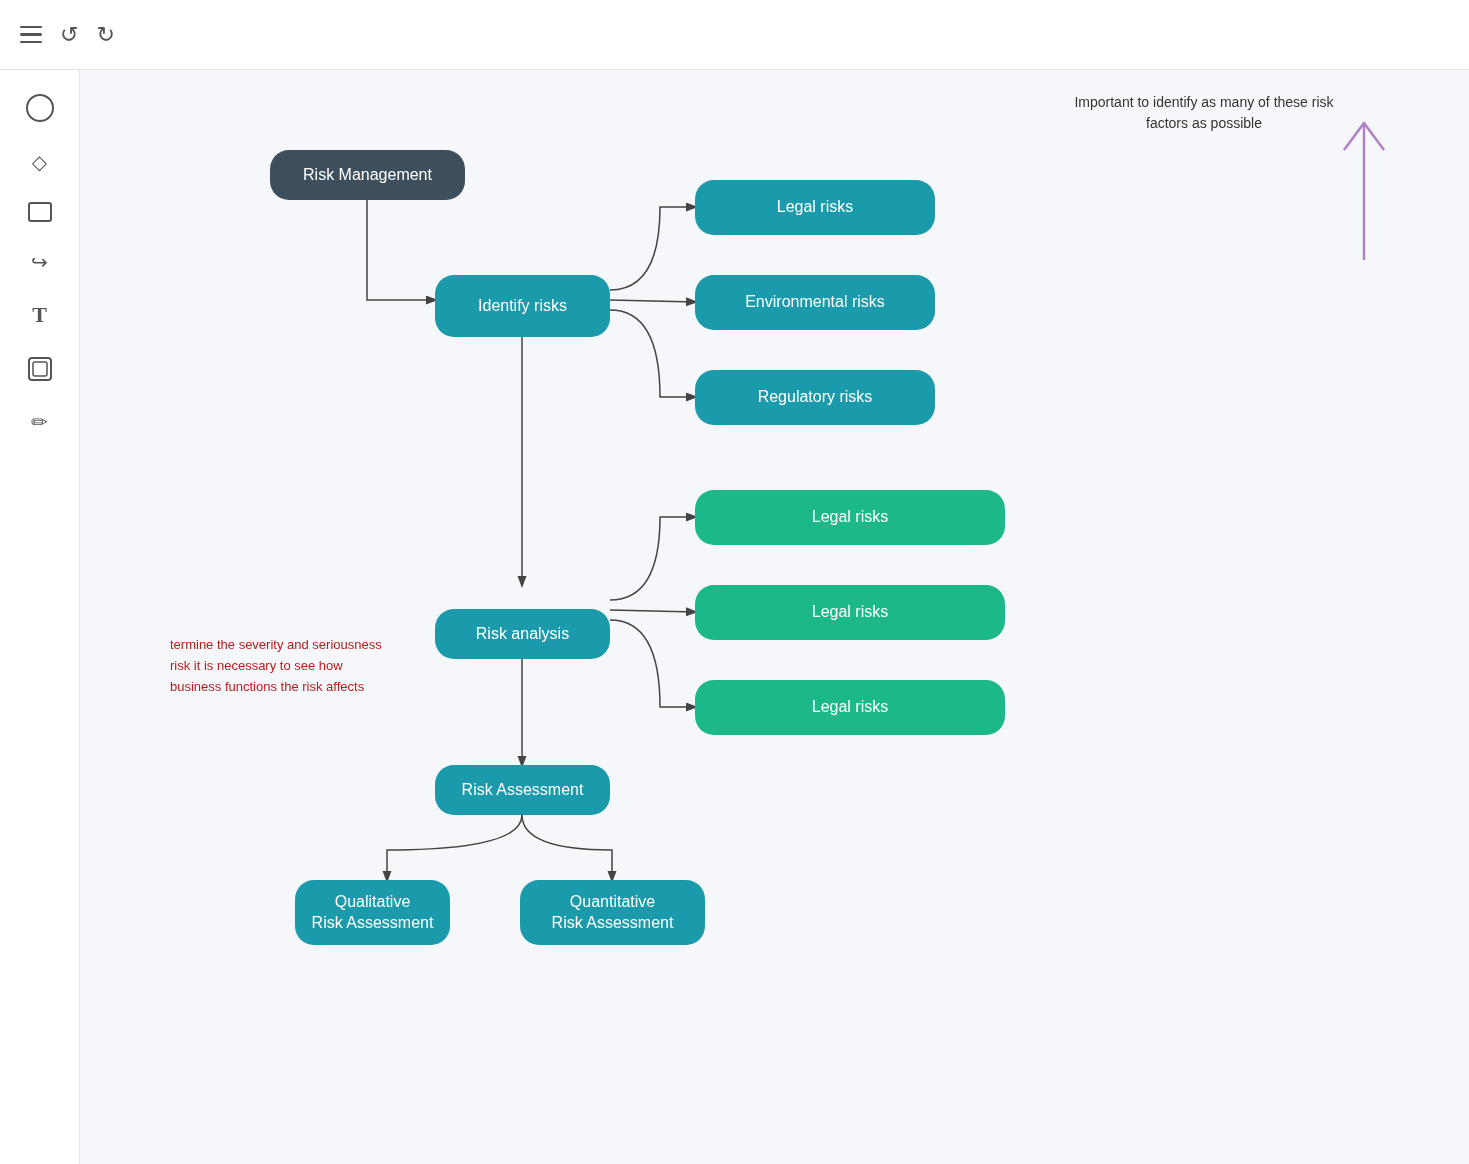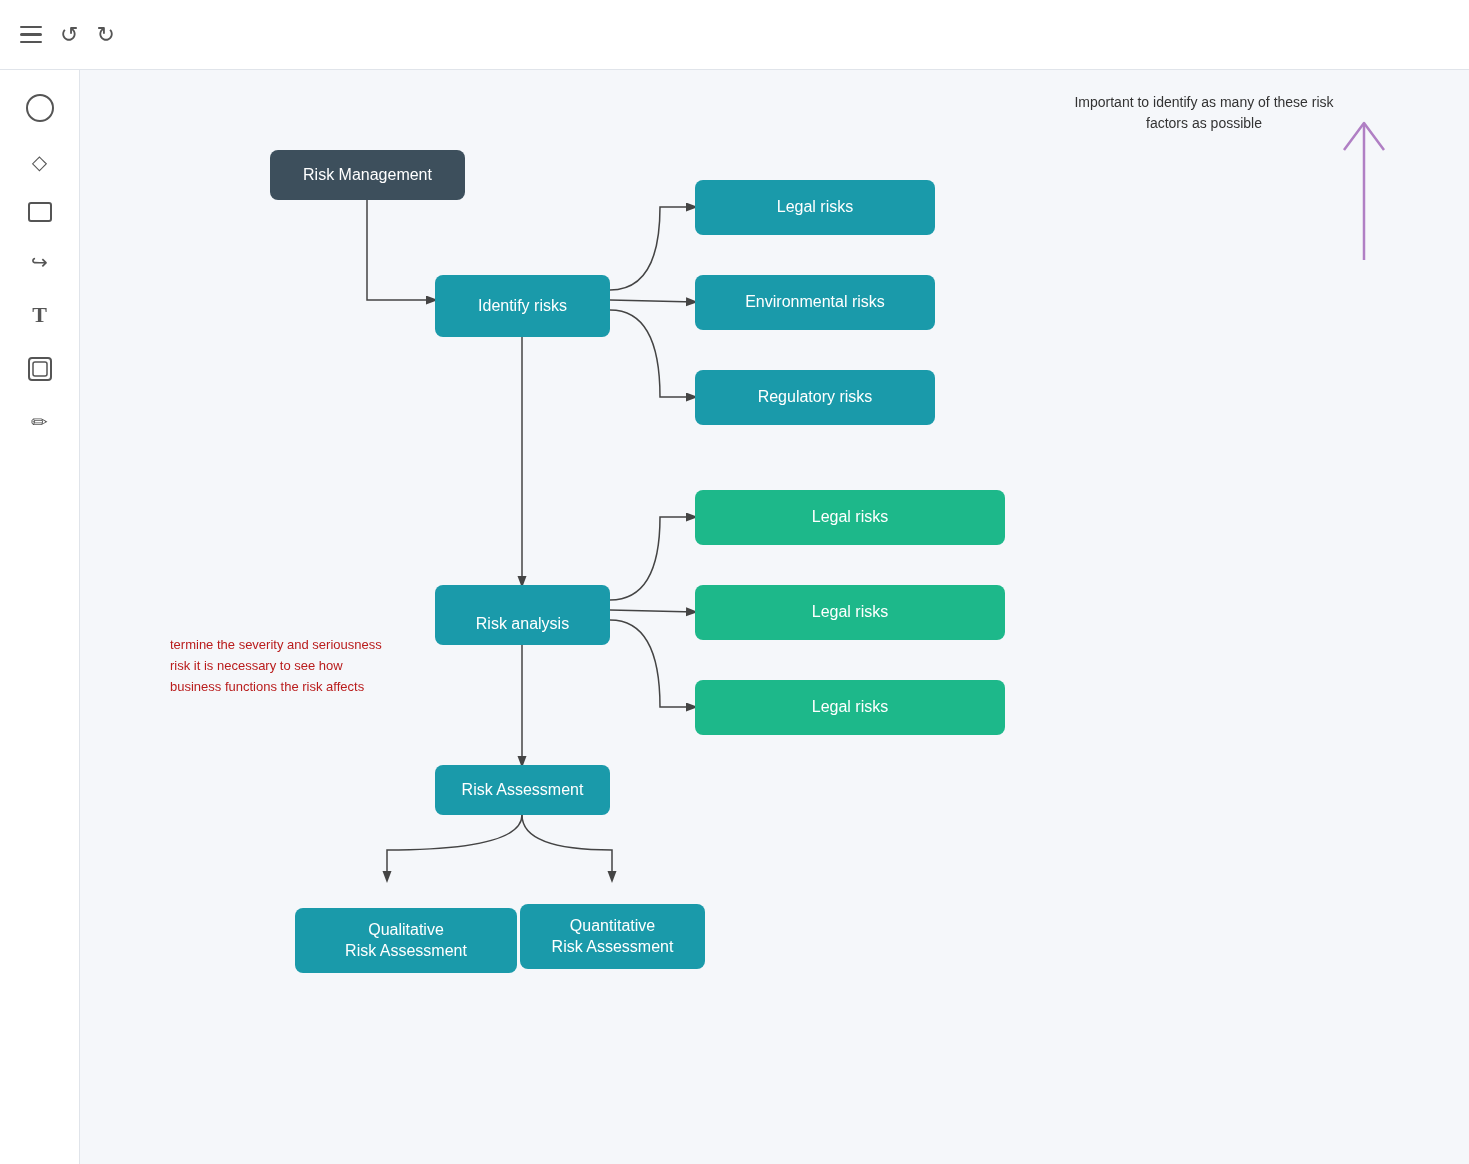--- a/index.html
+++ b/index.html
@@ -65,21 +65,21 @@
       top: 70px;
       left: 80px;
       right: 0;
       bottom: 0;
       overflow: hidden;
     }
 
     
     .node {
       position: absolute;
-      border-radius: 8px;
+      border-radius: 19px;
       display: flex;
       align-items: center;
       justify-content: center;
       font-size: 16px;
       font-weight: 500;
       color: #fff;
       text-align: center;
       padding: 10px 15px;
       line-height: 1.3;
     }
@@ -214,45 +214,45 @@
   </div>
 
   <div class="node node-teal" style="left:615px; top:205px; width:240px; height:55px;">
     <span>Environmental risks</span>
   </div>
 
   <div class="node node-teal" style="left:615px; top:300px; width:240px; height:55px;">
     <span>Regulatory risks</span>
   </div>
 
-  <div class="node node-teal" style="left:355px; top:515px; width:175px; height:60px;align-items:flex-end;">
+  <div class="node node-teal" style="left:355px; top:539px; width:175px; height:50px;">
     <span>Risk analysis</span>
   </div>
 
   <div class="node node-green" style="left:615px; top:420px; width:310px; height:55px;">
     <span>Legal risks</span>
   </div>
 
   <div class="node node-green" style="left:615px; top:515px; width:310px; height:55px;">
     <span>Legal risks</span>
   </div>
 
   <div class="node node-green" style="left:615px; top:610px; width:310px; height:55px;">
     <span>Legal risks</span>
   </div>
 
   <div class="node node-teal" style="left:355px; top:695px; width:175px; height:50px;">
     <span>Risk Assessment</span>
   </div>
 
-  <div class="node node-teal" style="left:215px; top:810px; width:222px; height:65px; white-space: pre-line; margin-top: 28px;">
+  <div class="node node-teal" style="left:215px; top:810px; width:155px; height:65px; white-space: pre-line;">
     <span>Qualitative<br>Risk Assessment</span>
   </div>
 
-  <div class="node node-teal" style="left:440px; top:810px; width:185px; height:65px; white-space: pre-line; margin-top: 24px;">
+  <div class="node node-teal" style="left:440px; top:810px; width:185px; height:65px; white-space: pre-line;">
     <span>Quantitative<br>Risk Assessment</span>
   </div>
 
   <div class="annotation" style="right: 130px; top: 22px; text-align: center;">
     <span>Important to identify as many of these risk factors as possible</span>
   </div>
 
   <svg style="position:absolute; right: 60px; top: 35px; width: 90px; height: 160px;">
     <line x1="45" y1="155" x2="45" y2="20" stroke="#b07fc4" stroke-width="2.5"></line>
     <polyline points="25,45 45,18 65,45" fill="none" stroke="#b07fc4" stroke-width="2.5" stroke-linejoin="round"></polyline>

